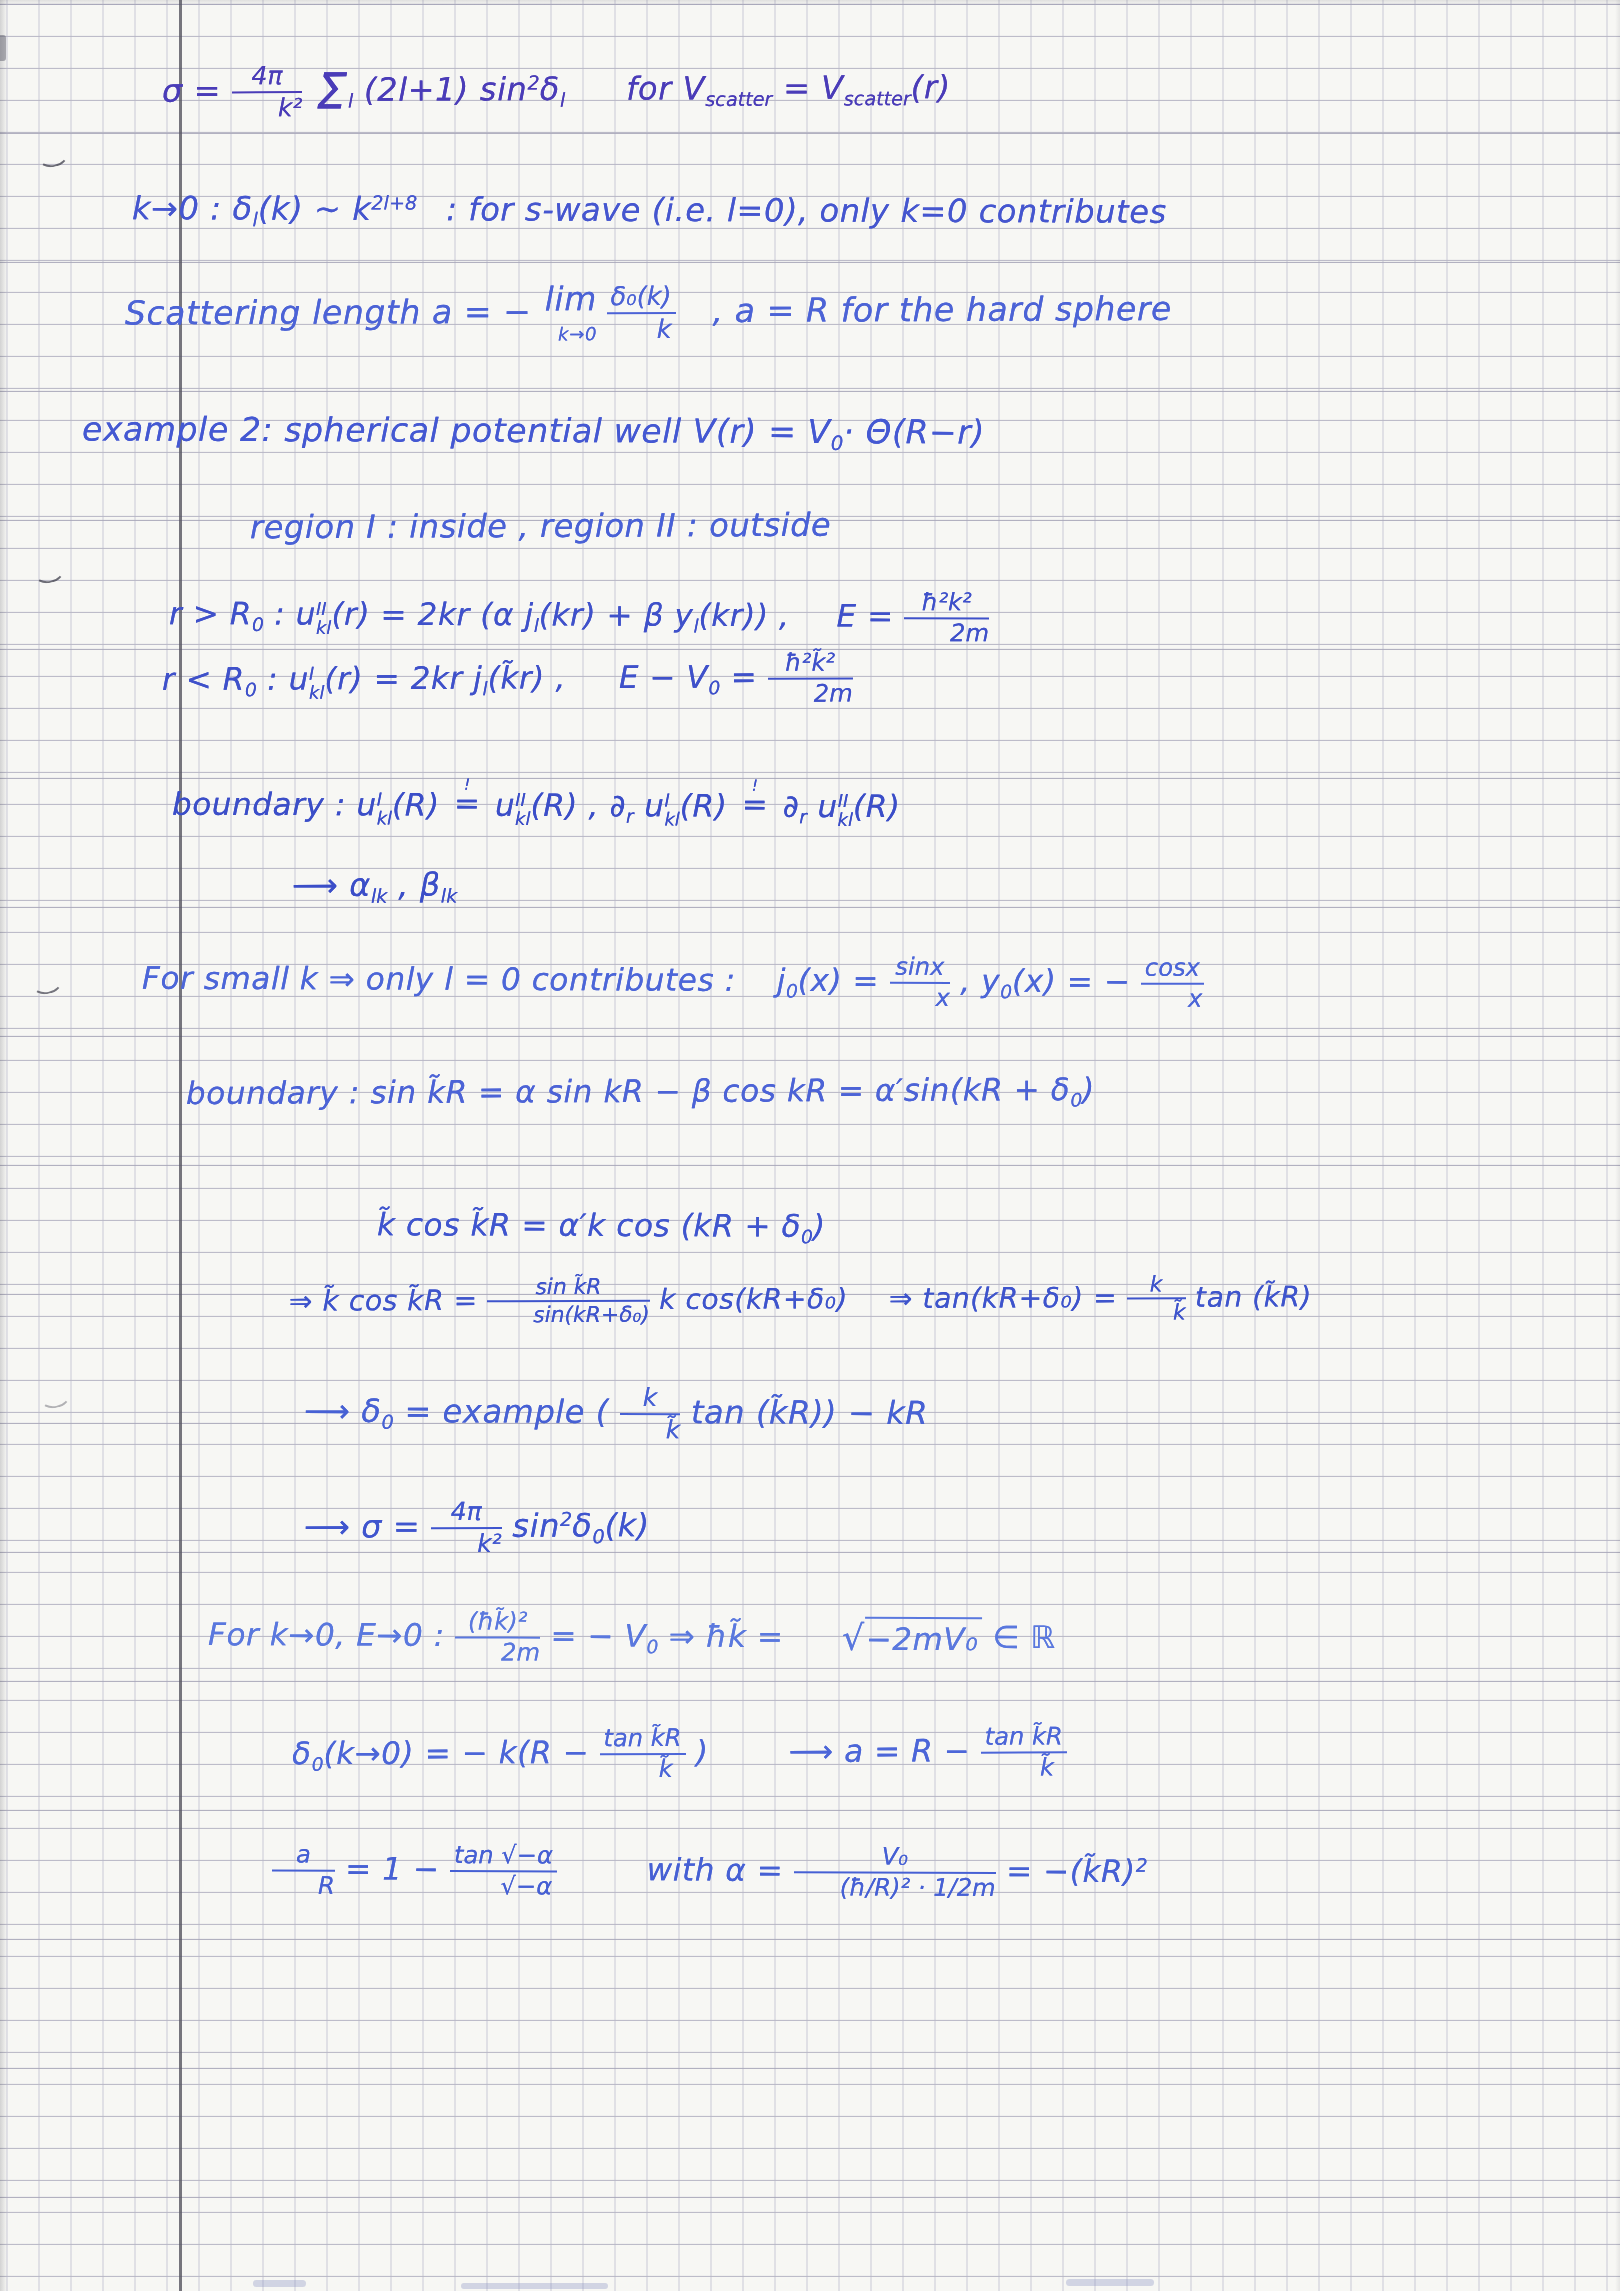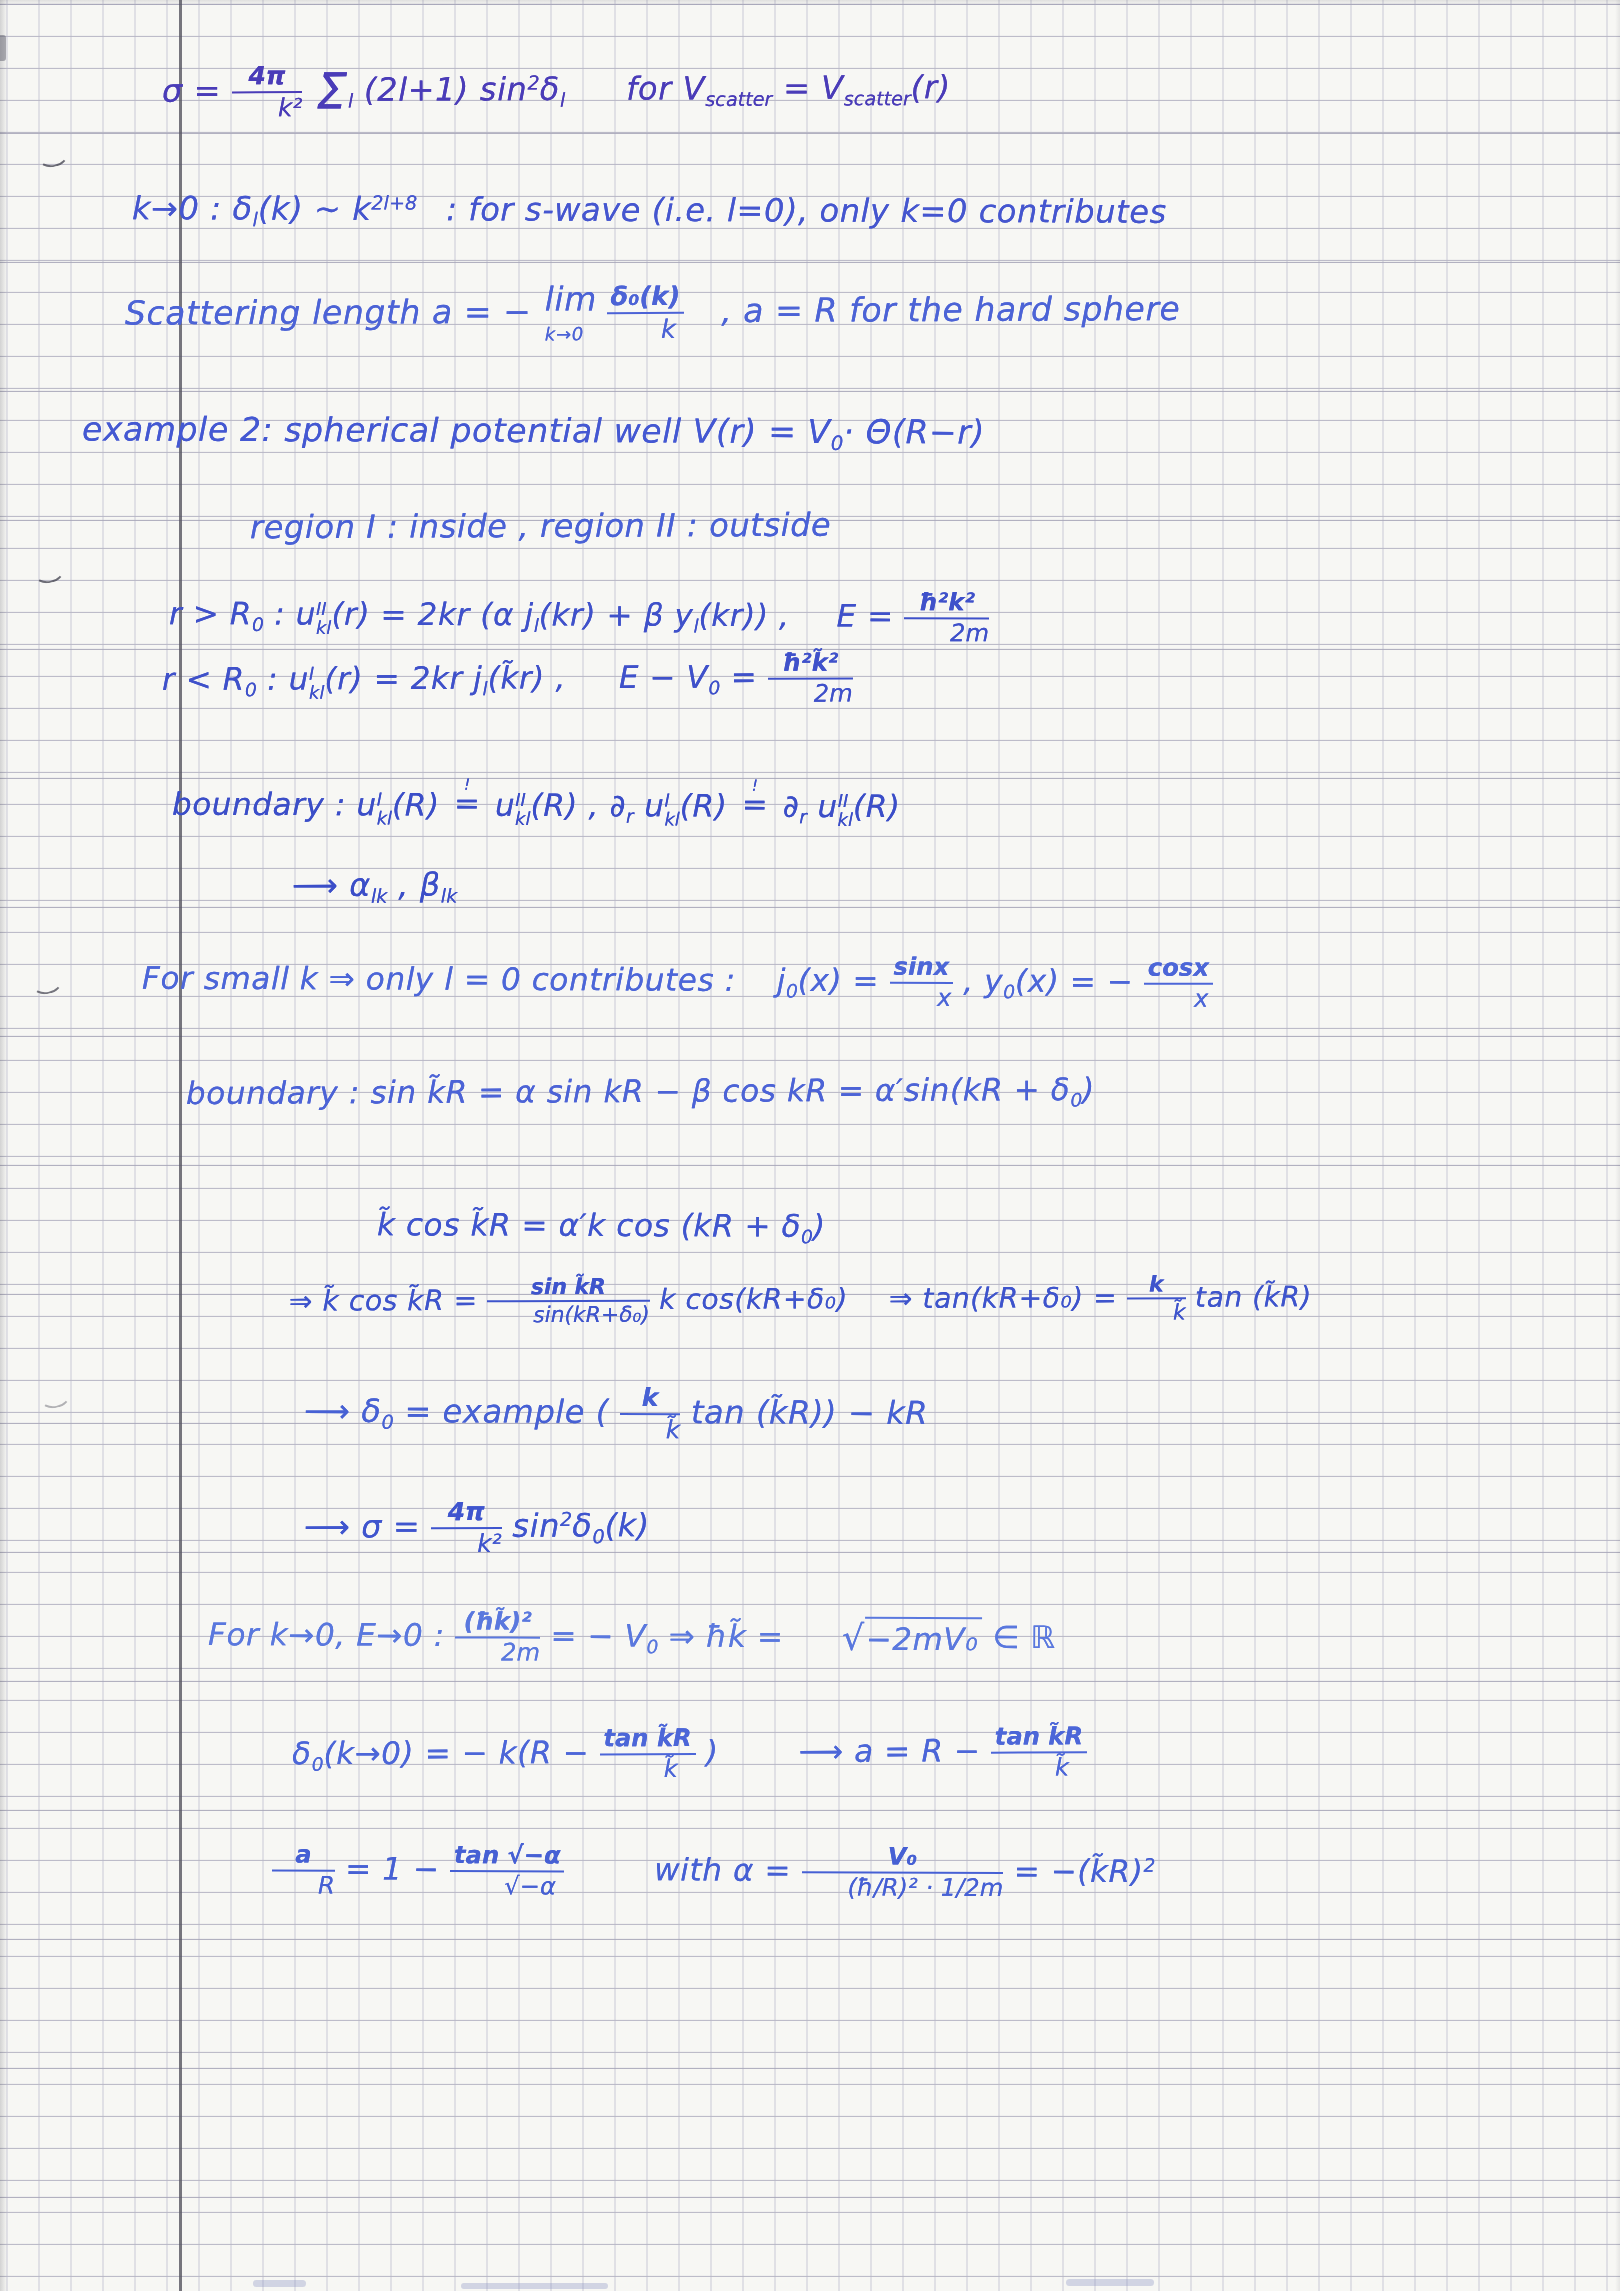--- a/index.html
+++ b/index.html
@@ -48,34 +48,34 @@
   .line:nth-child(odd){transform:rotate(-.25deg);}
   .line:nth-child(even){transform:rotate(.2deg);}
   .gap{display:inline-block;}
   .sup{vertical-align:.55em;font-size:.6em;letter-spacing:0;}
   .sub{vertical-align:-.35em;font-size:.6em;letter-spacing:0;}
   .big{font-size:1.55em;line-height:.8;vertical-align:-.15em;}
   .frac{
     display:inline-block;vertical-align:middle;text-align:center;
     font-size:.78em;line-height:1.12;letter-spacing:0;
   }
-  .frac .num{display:block;border-bottom:2px solid currentColor;padding:0 3.9px 1px;font-weight:bold;}
+  .frac .num{display:block;border-bottom:2px solid currentColor;padding:0 3.9px 1px;}
   .frac .den{display:block;padding-top:1px;padding-left:46px;}
   .supsub{
     display:inline-block;vertical-align:-.5em;text-align:left;
     font-size:.58em;line-height:1.05;letter-spacing:0;
   }
   .supsub span{display:block;}
   .stack{
     display:inline-block;text-align:center;vertical-align:.05em;line-height:.8;margin:0 3.9px;
   }
   .stack .st-top{display:block;font-size:.5em;}
   .stack .st-bot{display:block;}
   .under{
-    display:inline-block;text-align:left;vertical-align:-.55em;line-height:1;margin:0 2px;
+    display:inline-block;text-align:right;vertical-align:-.55em;line-height:1;margin:0 2px;
   }
   .under .un-top{display:block;}
   .under .un-bot{display:block;font-size:.55em;padding-top:10px;}
   .sqrt{display:inline-block;vertical-align:middle;white-space:nowrap;margin-left:48px;}
   .sqrt .rad{font-size:1.12em;}
   .sqrt .bar{border-top:2.5px solid currentColor;padding:2px 3.9px 0 1px;}
   .hook{
     position:absolute;width:27.4px;height:19.6px;
     border:2.9px solid transparent;border-bottom:2.9px solid #4a4a56;
     border-radius:50%;transform:rotate(-10deg);

